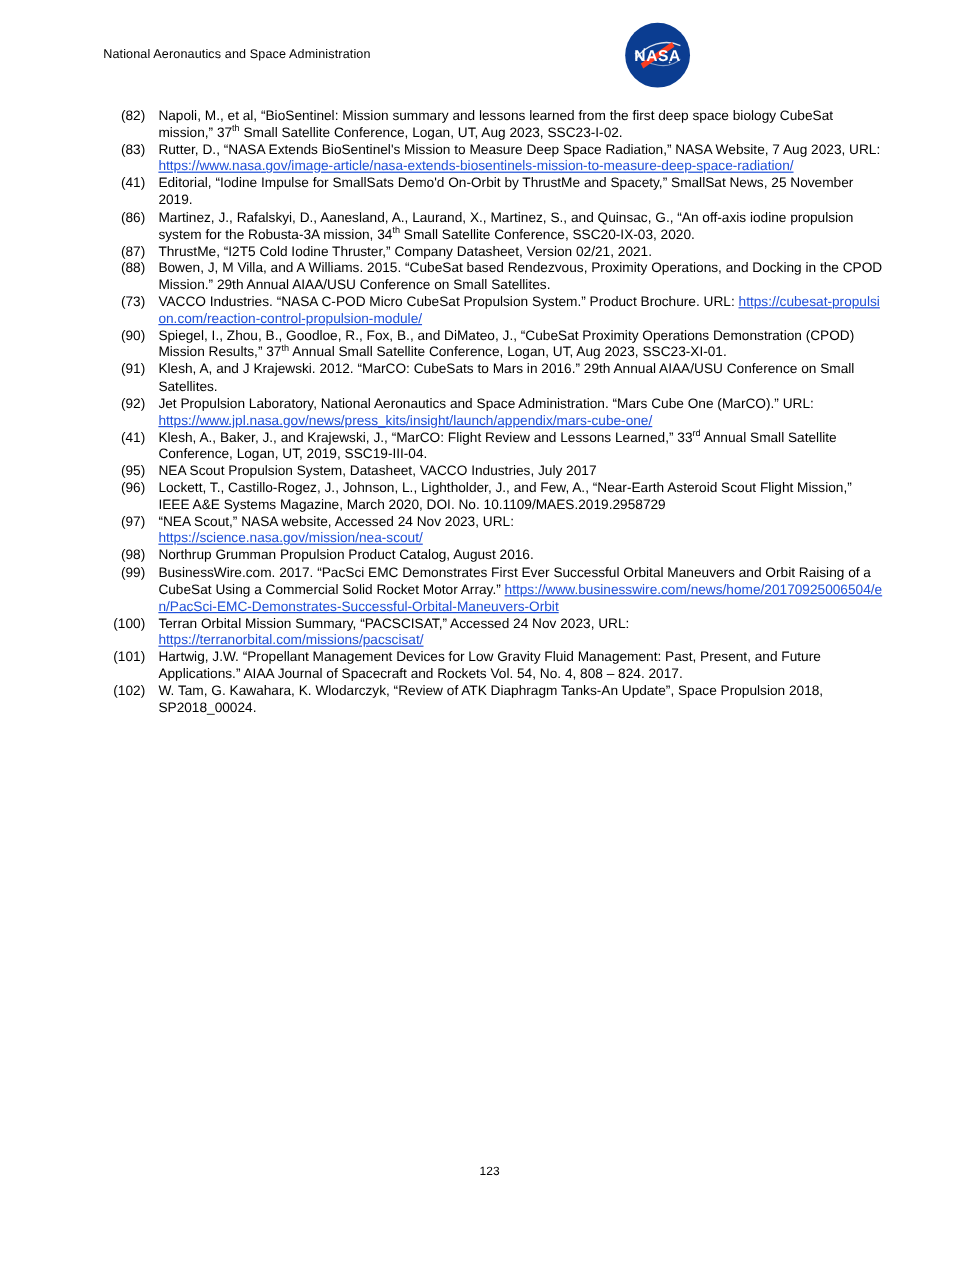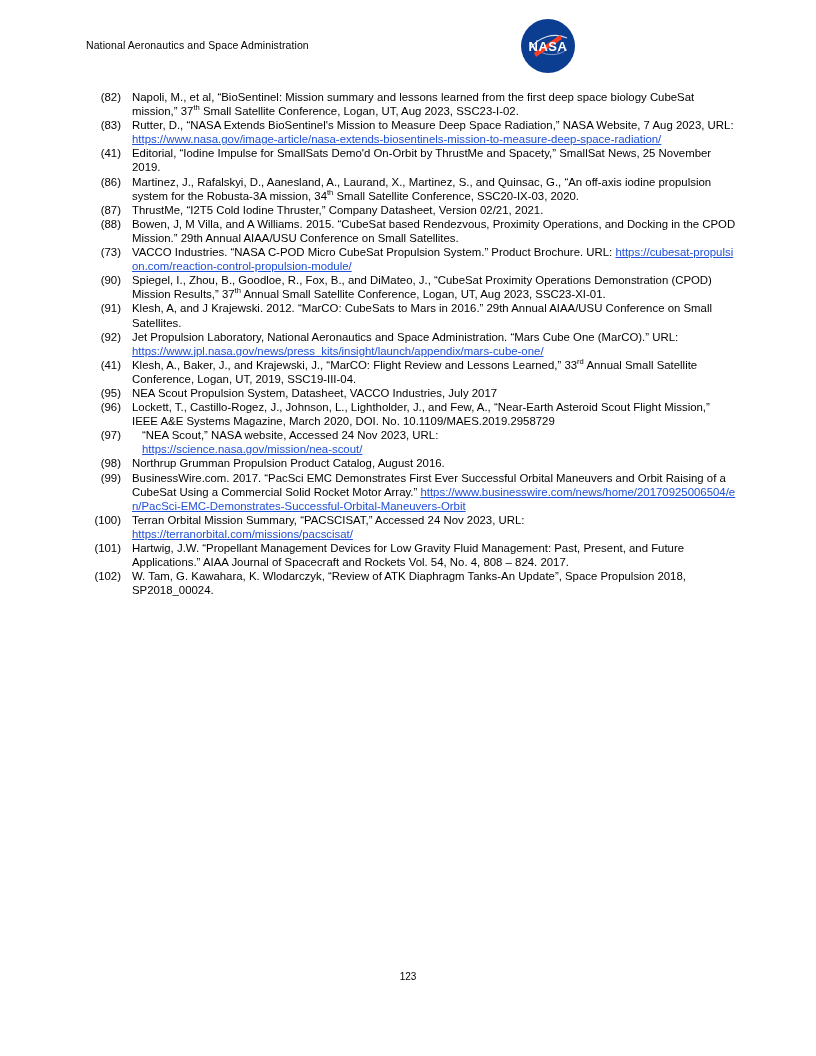--- a/index.html
+++ b/index.html
@@ -66,21 +66,20 @@
     padding-right: 11px;
     box-sizing: border-box;
     white-space: nowrap;
   }
   .ref-text {
     flex: 1 1 auto;
     text-align: left;
   }
   .ref-text.justify {
     text-align: justify;
-    margin-left: 10px;
   }
   a.link {
     color: #1f4fd8;
     text-decoration: underline;
     word-break: break-all;
   }
   sup {
     font-size: 7.6px;
     vertical-align: super;
     line-height: 0;

